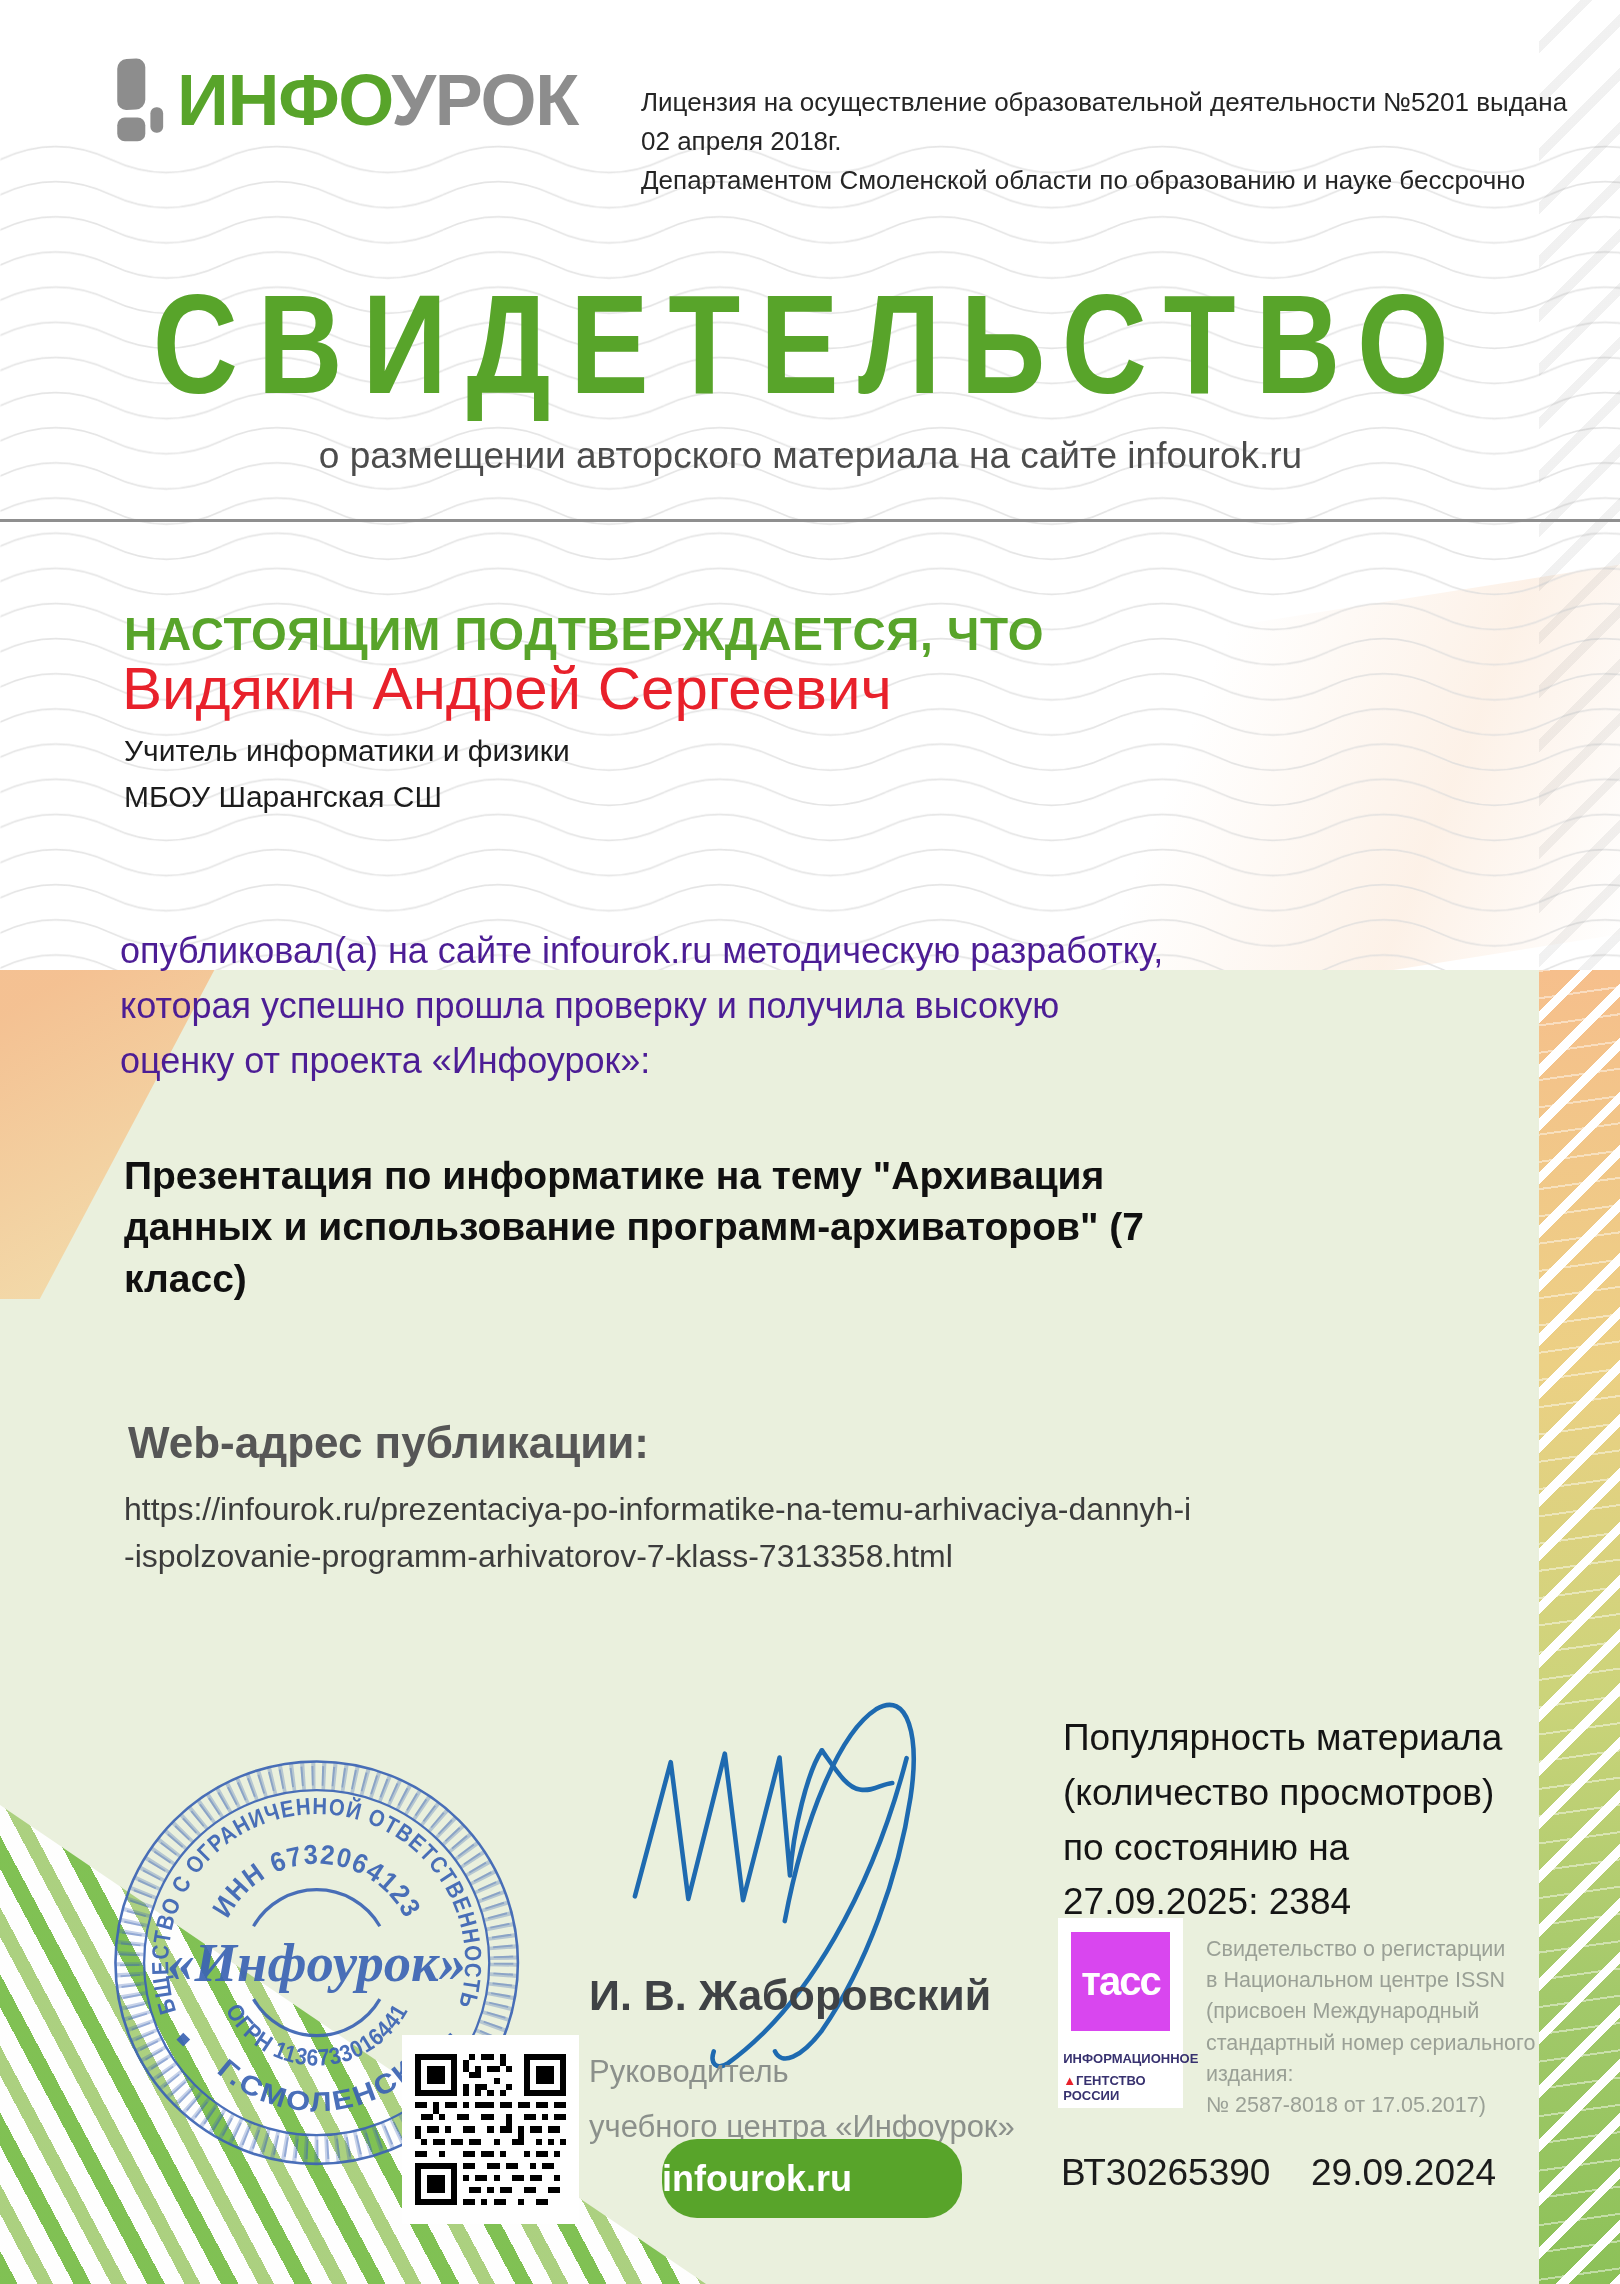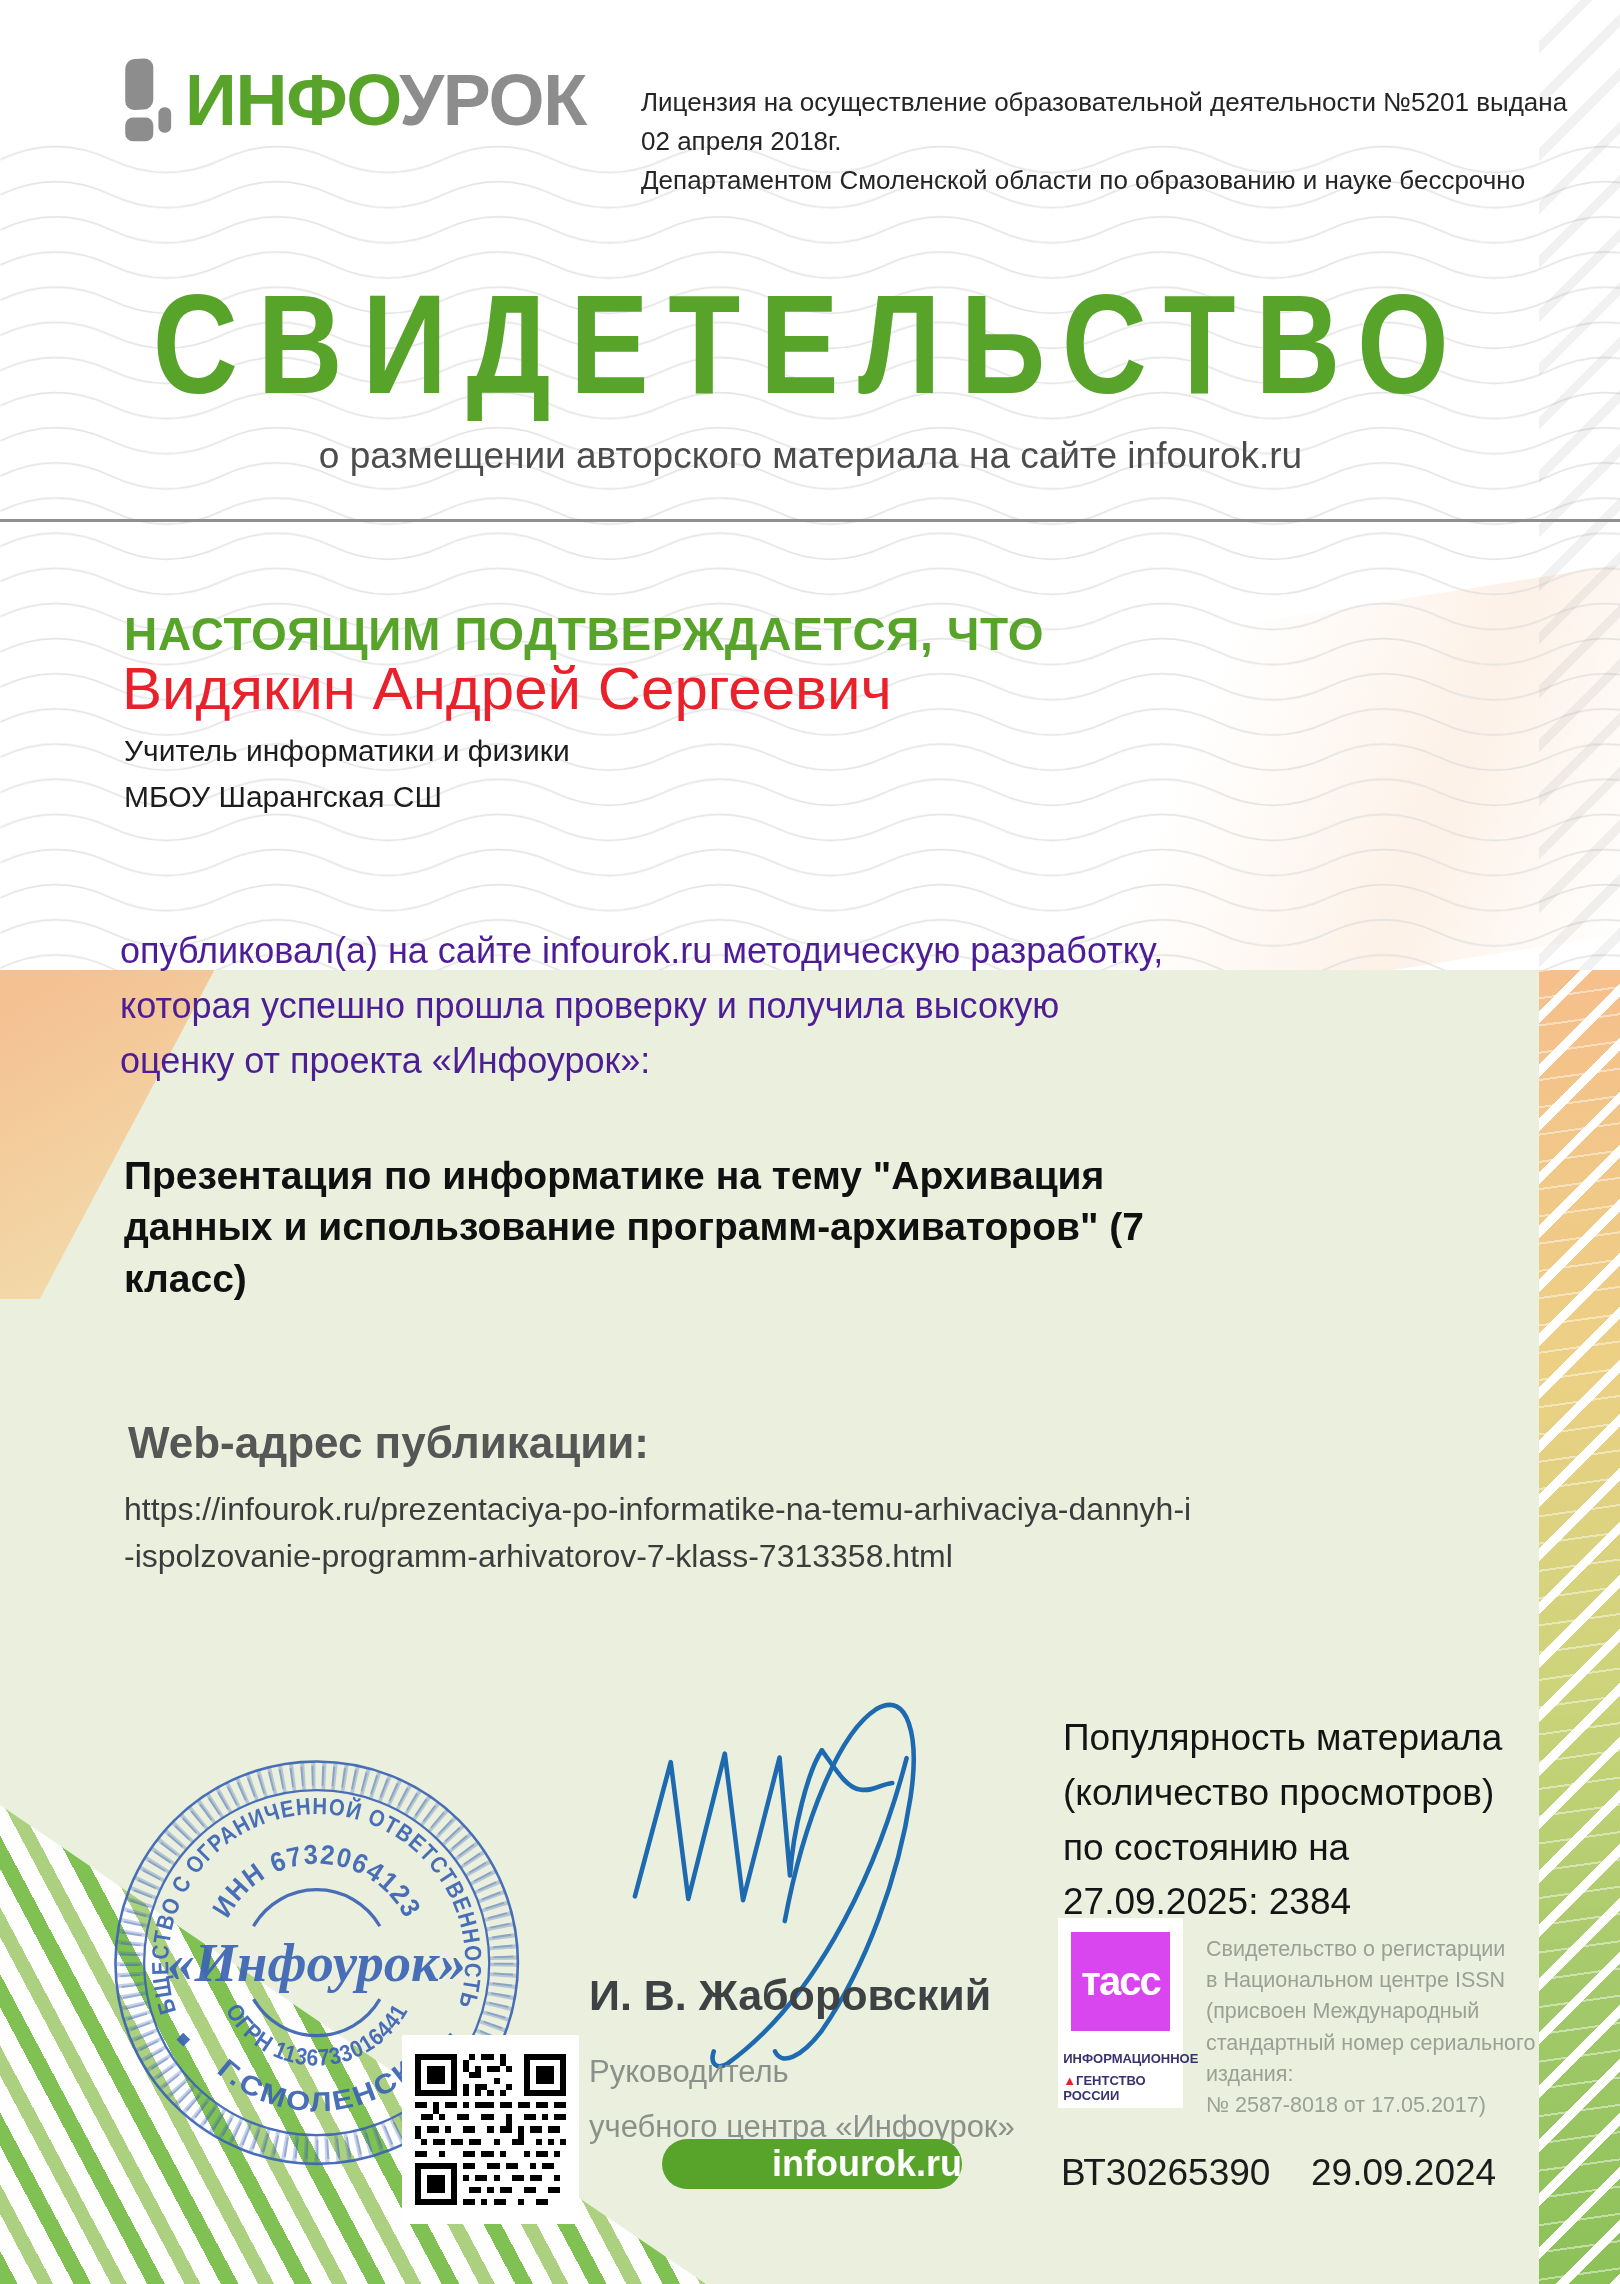--- a/index.html
+++ b/index.html
@@ -21,21 +21,21 @@
   .edge-strip{top:970px;left:1539px;width:82px;height:1314px;z-index:2;
          background:
            repeating-linear-gradient(172deg,rgba(255,255,255,.45) 0 2px,rgba(255,255,255,0) 2px 27px),
            repeating-linear-gradient(135deg,rgba(255,255,255,0) 0 29px,#ffffff 29px 38px),
            linear-gradient(180deg,#f6bf8c 0%,#ecd084 30%,#ccd47a 55%,#a3c96a 78%,#8cc158 100%);}
   .fan{top:1805px;left:0;width:706px;height:479px;z-index:2;opacity:.96;
          -webkit-clip-path:polygon(0 0,100% 100%,0 100%);clip-path:polygon(0 0,100% 100%,0 100%);
          background:repeating-linear-gradient(62deg,#7cbf4e 0 15.6px,#ffffff 15.6px 33px,#a9cf7c 33px 47px,#ffffff 47px 65px);}
 
   
-  .logo{left:121px;top:57px;height:86px;display:flex;align-items:center;gap:13px;z-index:5;}
+  .logo{left:113px;top:57px;height:86px;display:flex;align-items:center;gap:13px;z-index:5;}
   .logo-text{font-size:72px;font-weight:bold;letter-spacing:-1.3px;line-height:85px;}
   .logo-green{color:#58a42a;} .logo-gray{color:#8d8d8d;}
   .license{left:641px;top:83px;width:951px;font-size:26px;line-height:1.5;color:#252525;z-index:5;}
 
   .cert-title{top:262px;left:50%;transform:translateX(-50%) scaleY(1.2);transform-origin:top center;
         font-size:118px;font-weight:bold;letter-spacing:19.5px;color:#58a42a;white-space:nowrap;z-index:5;}
   .subtitle{top:435px;left:50%;transform:translateX(-50%);font-size:37px;color:#4c4c4c;white-space:nowrap;z-index:5;}
   .divider{top:519px;left:0;width:1621px;height:3.3px;background:#8f8f8f;z-index:5;}
 
   .confirm{left:124px;top:607px;font-size:46px;font-weight:bold;letter-spacing:0.7px;color:#58a42a;z-index:5;}
@@ -62,22 +62,22 @@
 
   .tass-card{left:1058px;top:1918px;width:125px;height:190px;background:#ffffff;z-index:4;}
   .tass-square{position:absolute;left:13px;top:14.3px;width:99px;height:99px;background:#d946ef;
            display:flex;align-items:center;justify-content:center;}
   .tass-logo{color:#ffffff;font-size:40px;font-weight:bold;letter-spacing:-2px;}
   .tass-line{position:absolute;left:5.2px;width:117px;font-size:13px;font-weight:bold;color:#37316f;letter-spacing:0;}
   .tass-line1{top:133px;} .tass-line2{top:155px;}
   .tass-triangle{color:#e8212b;}
   .issn{left:1206px;top:1934px;width:339px;font-size:21.5px;line-height:1.45;color:#9aa096;z-index:5;}
 
-  .pill{left:662px;top:2139px;width:300px;height:50px;border-radius:35px;background:#58a42a;z-index:5;
-        display:flex;align-items:center;justify-content:flex-end;}
+  .pill{left:662px;top:2139px;width:300px;height:79px;border-radius:35px;background:#58a42a;z-index:5;
+        display:flex;align-items:center;justify-content:flex-start;}
   .pill-label{color:#ffffff;font-size:36px;font-weight:bold;}
   .cert-number{left:1037px;top:2152px;font-size:37px;color:#1b1b1b;z-index:5;margin-left:24px;}
   .cert-date{left:1311px;top:2152px;font-size:37px;color:#1b1b1b;z-index:5;}
 </style>
 </head>
 <body>
 
 <div id="page">
 
   <div class="abs blush"></div>

